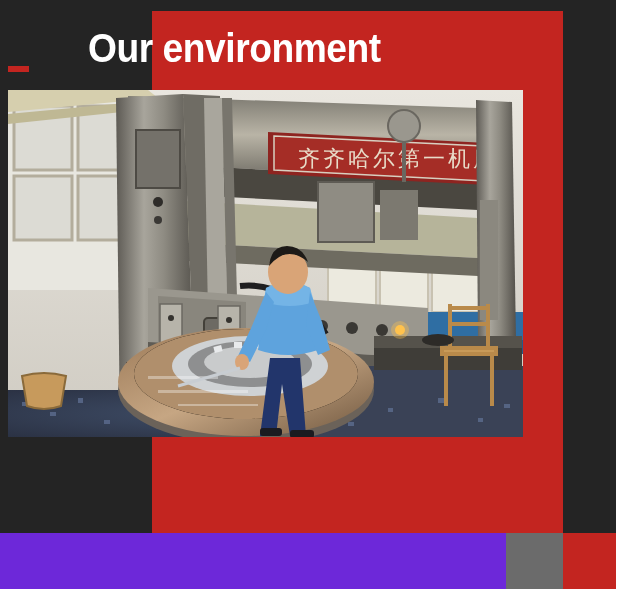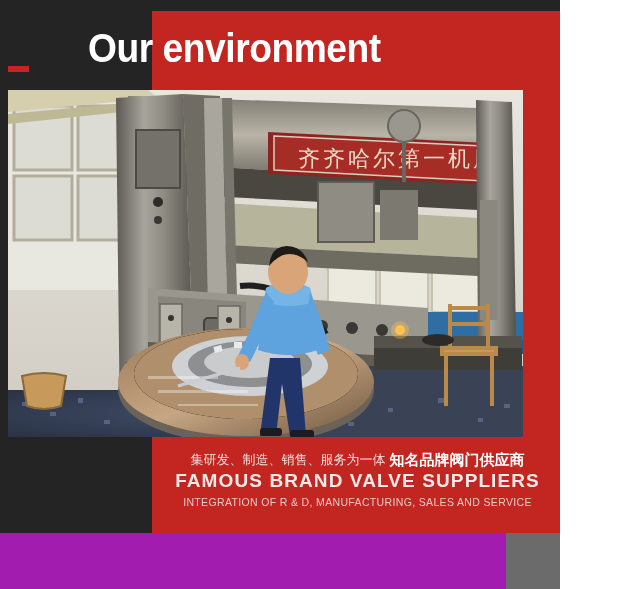--- a/index.html
+++ b/index.html
@@ -2,21 +2,21 @@
 <html><head>
 <meta charset="utf-8">
 <style>
   html,body{margin:0;padding:0;}
   body{
     width:622px;height:589px;
     background:#ffffff;
     font-family:"Liberation Sans", sans-serif;
     overflow:hidden;
   }
-  #stage{position:relative;width:560px;height:589px;overflow:hidden;background:#a21caf;}
+  #stage{position:relative;width:616px;height:589px;overflow:hidden;background:#6d28d9;}
 
   
   .dark-bg{position:absolute;left:0;top:0;width:622px;height:533px;background:#242424;}
 
   
   .red-panel{position:absolute;left:152px;top:11px;width:411px;height:522px;background:#c32520;}
 
   
   .dash{position:absolute;left:8px;top:66px;width:21px;height:6px;background:#c32520;}
 
@@ -260,24 +260,17 @@
         <line x1="442" y1="214" x2="442" y2="258"></line>
         <line x1="480" y1="214" x2="480" y2="258"></line>
         <line x1="442" y1="218" x2="480" y2="218"></line>
         <line x1="442" y1="234" x2="480" y2="234"></line>
       </g>
 
       <ellipse cx="430" cy="250" rx="16" ry="6" fill="#2d2b28"></ellipse>
     </svg>
   </div>
 
-  <div class="caption">
-    <div class="cap-line1">
-      <span class="small-cn">集研发、制造、销售、服务为一体</span><span class="big-cn">知名品牌阀门供应商</span>
-    </div>
-    <div class="cap-line2">FAMOUS BRAND VALVE SUPPLIERS</div>
-    <div class="cap-line3">INTEGRATION OF R &amp; D, MANUFACTURING, SALES AND SERVICE</div>
-  </div>
 
   <div class="block-gray"></div>
   <div class="block-red"></div>
 
 </div>
 
 </body></html>

